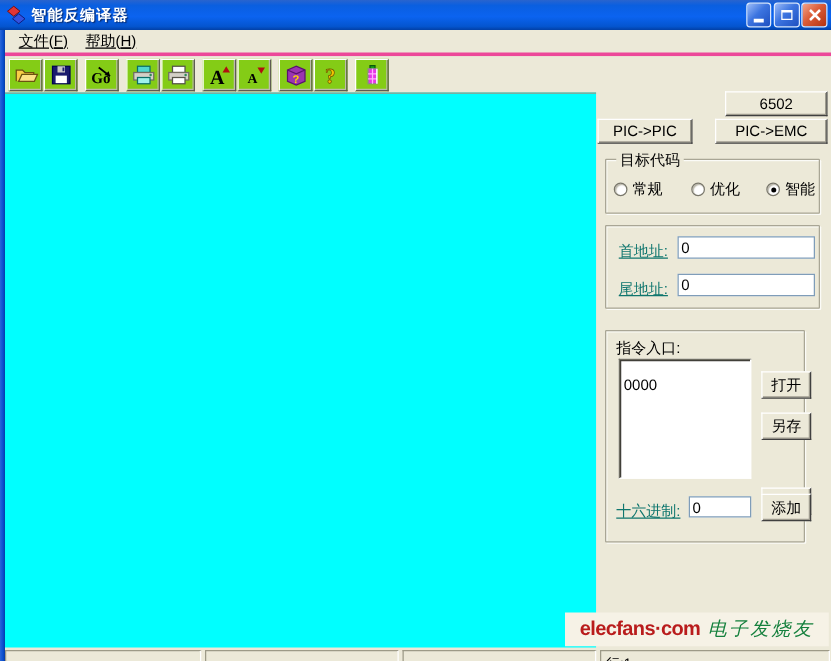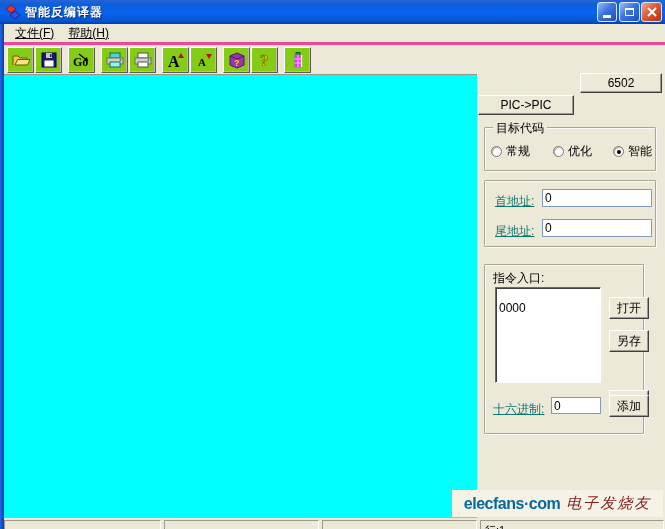--- a/index.html
+++ b/index.html
@@ -53,21 +53,21 @@
   
   .panel { position:absolute; left:477px; top:73px; width:188px; height:446px;
     background:#ECE9D8; font-size:12px; }
   .btn3d { background:#ECE9D8; border:1px solid; border-color:#FFFFFF #404040 #404040 #FFFFFF;
     box-shadow:inset -1px -1px 0 #9E9B8E; font-size:12px; color:#000;
     display:flex; align-items:center; justify-content:center; font-family:"Liberation Sans",sans-serif; }
   .tab { position:absolute; height:20px; }
   .tab.active { background:#F6F5EF; outline:1px dotted #000; outline-offset:-4px; }
   .tab1 { left:2px;  top:0;    width:97px; }
   .tab2 { left:103px;top:0;    width:82px; }
-  .tab3 { left:1px;  top:22px; width:96px;text-align:center; }
+  .tab3 { left:1px;  top:22px; width:76px;text-align:center; }
   .tab4 { left:95px; top:22px; width:90px; }
 
   .groupbox { position:absolute; border:1px solid #A9A695; border-radius:1px;
     box-shadow:inset 1px 1px 0 rgba(255,255,255,.8), 1px 1px 0 rgba(255,255,255,.8); }
   .gb-caption { position:absolute; top:-8px; left:8px; background:#ECE9D8;
     padding:0 3px; font-size:12px; }
   .group-target { left:7px; top:54px; width:172px; height:44px; }
   .group-addr   { left:7px; top:107px; width:172px; height:67px; }
   .group-entry  { left:7px; top:191px; width:160px; height:170px; }
 
@@ -96,22 +96,22 @@
   .list-item { font-size:12px; padding:13px 3px; color:#000; }
   .side-btn { position:absolute; left:124px; width:40px; height:22px; }
   .sb0 { top:32px; } .sb1 { top:65px; } .sb2 { top:97px;margin-top:28px; } .sb3 { top:130px; }
   .hex-label { left:8px; top:136px; }
   .hex-input { left:66px; top:132px; width:50px; height:17px; }
 
   
   .watermark { position:absolute; left:452px; top:490px; width:211px; height:27px;
     background:#F6F2E6; z-index:5; display:flex; align-items:center; justify-content:center;
     white-space:nowrap; }
-  .wm-red { color:#0369a1; font-weight:bold; font-size:16px; letter-spacing:-0.5px; }
-  .wm-cn { color:#7f1d1d; font-size:15px; margin-left:6px;
+  .wm-red { color:#b91c1c; font-weight:bold; font-size:16px; letter-spacing:-0.5px; }
+  .wm-cn { color:#15803d; font-size:15px; margin-left:6px;
     font-family:"DejaVu Serif",serif; font-style:italic; letter-spacing:2px; }
 
   
   .statusbar { position:absolute; left:4px; top:518px; width:661px; height:24px;
     background:#ECE9D8; }
   .spanel { position:absolute; top:2px; height:20px; border:1px solid;
     border-color:#9D9A87 #FFF #FFF #9D9A87; font-size:11px; padding:2px 4px; color:#000; }
   .sp1 { left:0;    width:157px; }
   .sp2 { left:160px;width:155px; }
   .sp3 { left:318px;width:155px; }
@@ -219,20 +219,21 @@
       </svg>
     </div>
   </div>
 
   <div class="client"></div>
 
   <div class="panel">
 
     <div class="btn3d tab tab2">6502</div>
     <div class="btn3d tab tab3">PIC-&gt;PIC</div>
+    <div class="btn3d tab tab4">PIC-&gt;EMC</div>
 
     <div class="groupbox group-target">
       <span class="gb-caption">目标代码</span>
       <div class="radio-row">
         <span class="radio-item">
           <span class="radio"></span>
           <span>常规</span>
         </span>
         <span class="radio-item">
           <span class="radio"></span>

